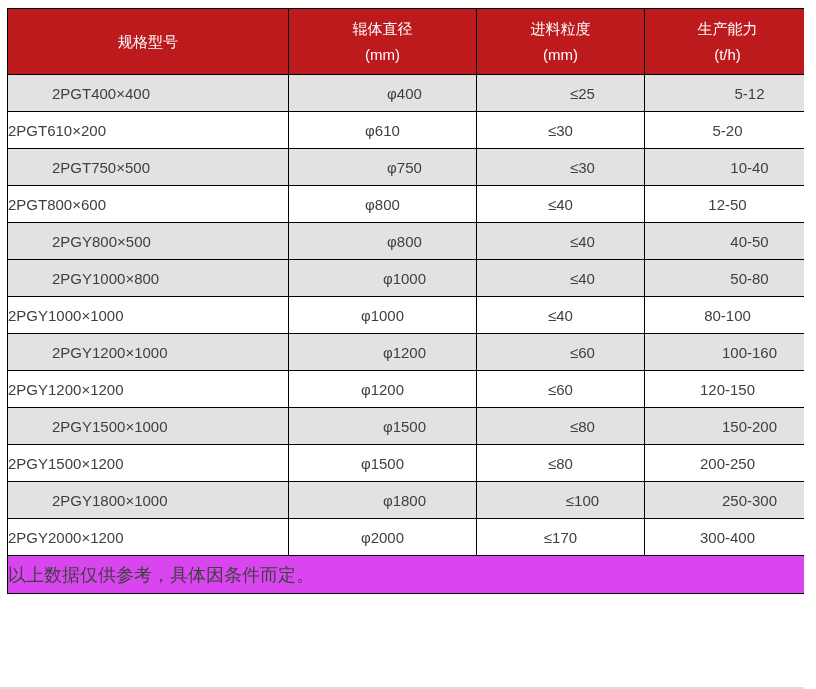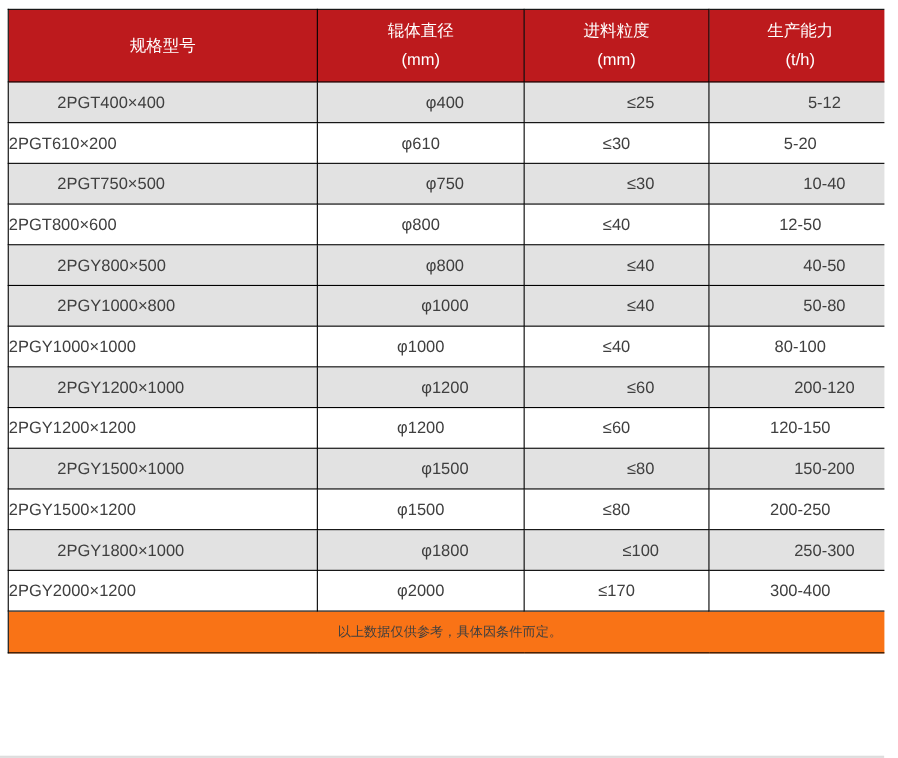--- a/index.html
+++ b/index.html
@@ -63,24 +63,23 @@
   }
   .cell-model {
     text-align: left;
     padding-left: 5px;
   }
   .cell-center {
     text-align: center;
   }
   .spec-table tfoot td {
     height: 38px;
-    font-size: 12px;
+    font-size: 18px;
     color: var(--text-color);
-    text-align: center;
-    background: #f97316;
+    background: #d946ef;
     vertical-align: middle;
   }
   .bottom-shadow {
     position: absolute;
     left: 0;
     bottom: 0;
     width: 100%;
     height: 2px;
     background: #dddddd;
   }
@@ -156,21 +155,21 @@
         <tr>
     <td class="cell-model">2PGY1000×1000</td>
     <td class="cell-center">φ1000</td>
     <td class="cell-center">≤40</td>
     <td class="cell-center">80-100</td>
   </tr>
         <tr class="alt">
     <td class="cell-model">2PGY1200×1000</td>
     <td class="cell-center">φ1200</td>
     <td class="cell-center">≤60</td>
-    <td class="cell-center">200-120</td>
+    <td class="cell-center">100-160</td>
   </tr>
         <tr>
     <td class="cell-model">2PGY1200×1200</td>
     <td class="cell-center">φ1200</td>
     <td class="cell-center">≤60</td>
     <td class="cell-center">120-150</td>
   </tr>
         <tr class="alt">
     <td class="cell-model">2PGY1500×1000</td>
     <td class="cell-center">φ1500</td>

